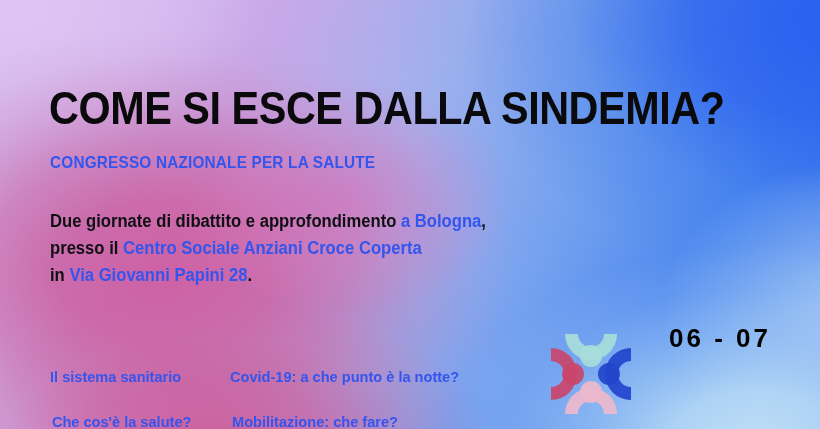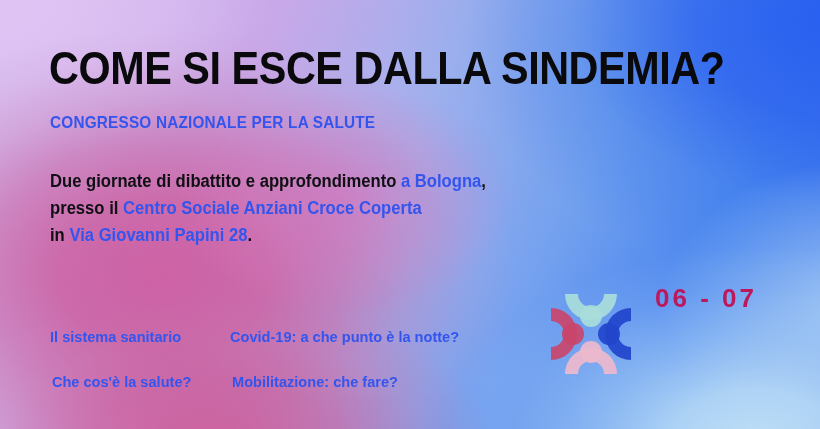--- a/index.html
+++ b/index.html
@@ -88,20 +88,21 @@
   .bg-soft {
     background: radial-gradient(ellipse 70% 70% at 50% 50%,
         rgba(255,255,255,0.035) 0%,
         rgba(255,255,255,0) 70%);
   }
 
   
   .content {
     position: absolute;
     inset: 0;
+    margin-top: 40px;
   }
 
   .headline {
     position: absolute;
     left: 49px;
     top: 42px;
     font-size: 47px;
     line-height: 52px;
     font-weight: 700;
     letter-spacing: -0.5px;
@@ -173,21 +174,22 @@
     height: 106px;
   }
   .logo svg { display: block; }
 
   
   .date-block {
     position: absolute;
     left: 655px;
     top: 283px;
     width: 130px;
-    color: #be185d;
+    text-align: center;
+    color: #000000;
   }
   .date-days {
     font-size: 26px;
     line-height: 30px;
     font-weight: 700;
     letter-spacing: 3px;
   }
   .date-month {
     font-size: 42px;
     line-height: 46px;

